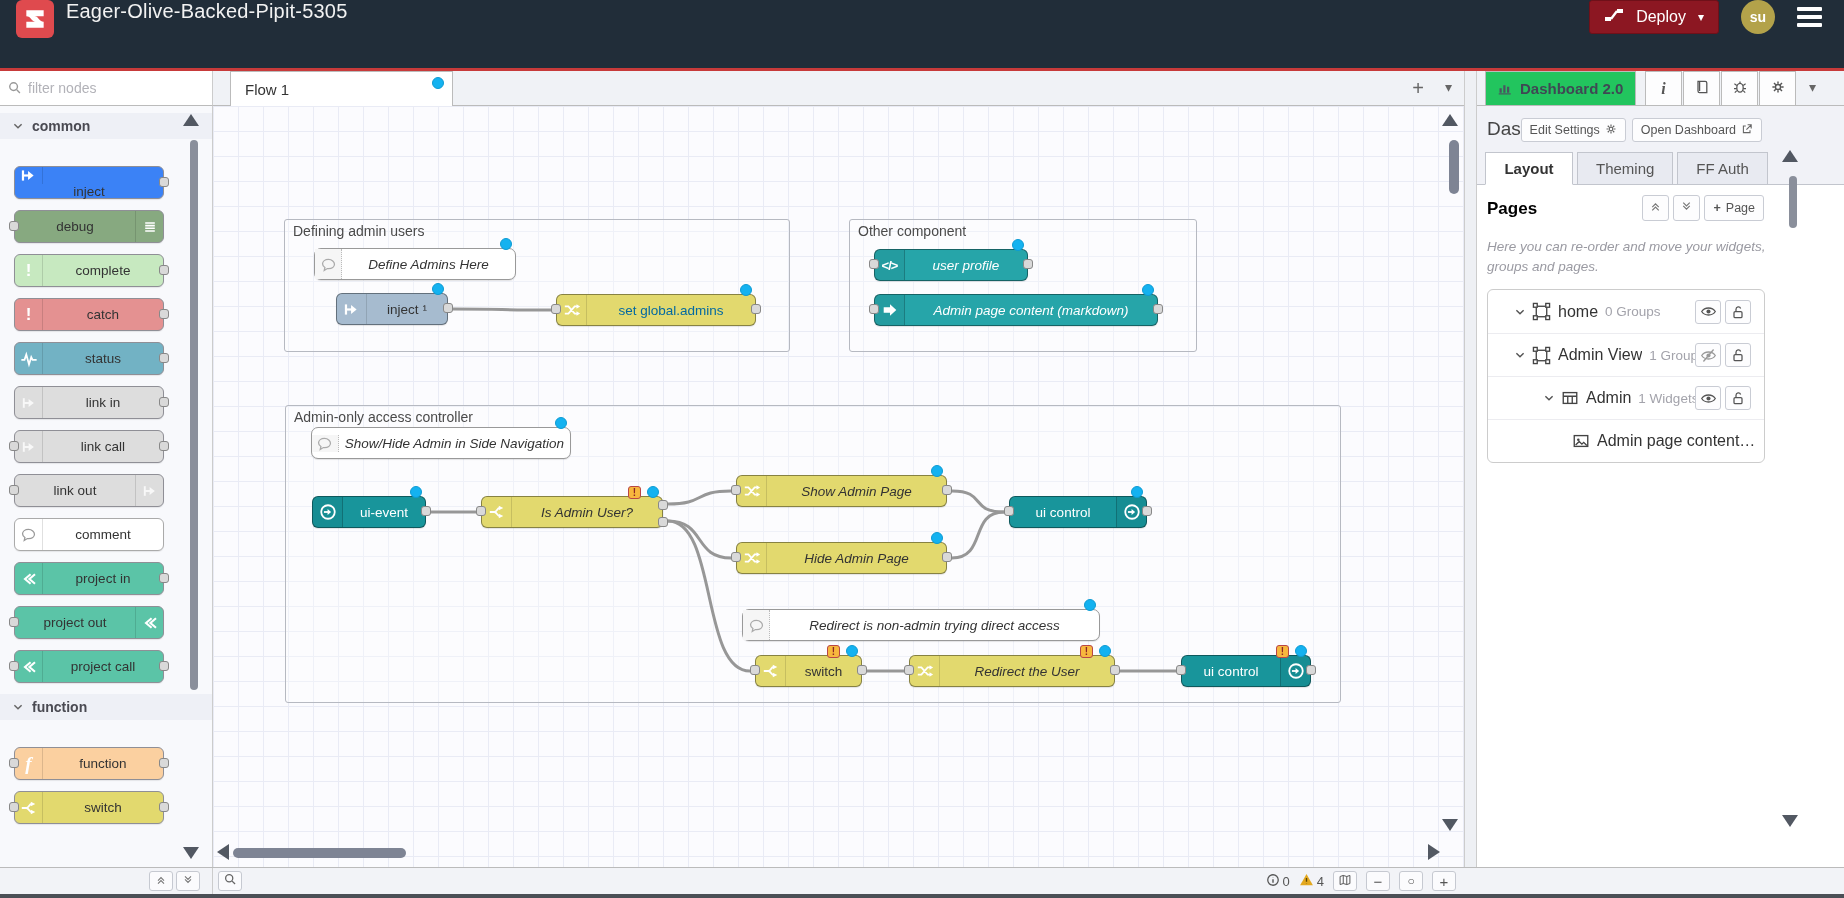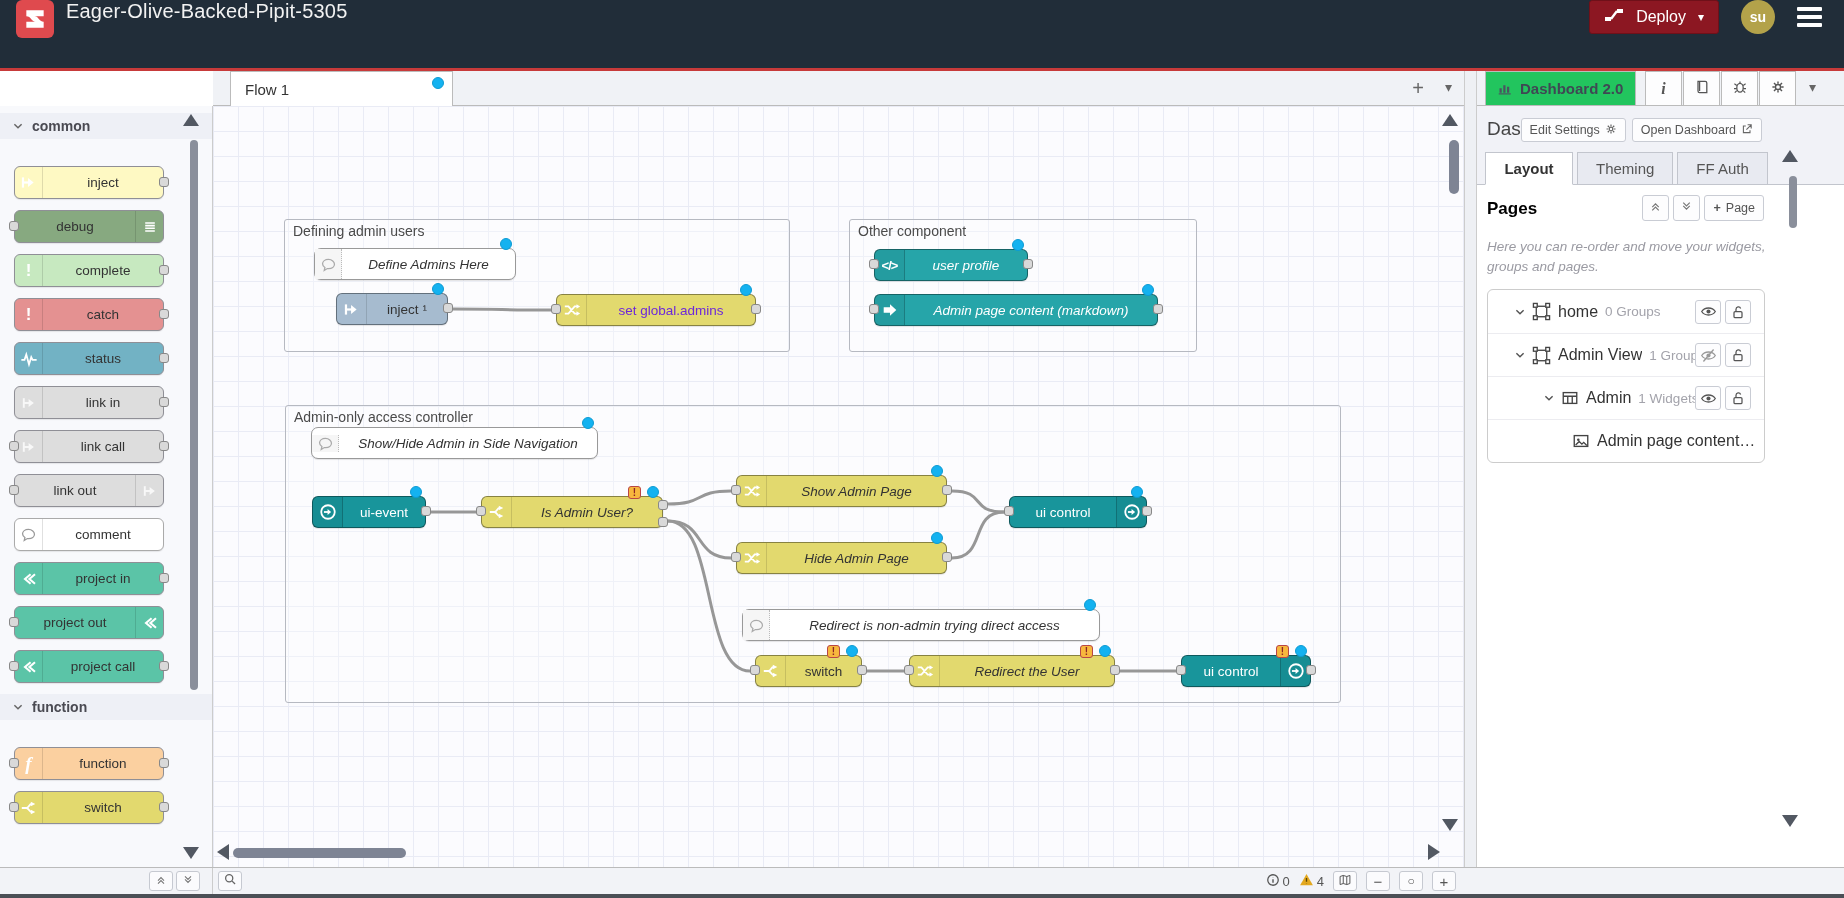--- a/index.html
+++ b/index.html
@@ -141,20 +141,27 @@
       <div id="avatar">su</div>
       <div id="burger">
           <div></div>
           <div></div>
           <div></div>
         </div>
     </div>
   </div>
   <div id="redline"></div>
 
+  <div id="pal-search" class="topband">
+    <svg width="14" height="14" viewBox="0 0 20 20">
+        <circle cx="8" cy="8" r="5.5" stroke="#999" stroke-width="2" fill="none"></circle>
+        <path d="M12.5 12.5 L17 17" stroke="#999" stroke-width="2"></path>
+      </svg>
+    <input placeholder="filter nodes" style="">
+  </div>
 
   <div id="tabbar" class="topband">
     <div id="flow-tab">
       <span>Flow 1</span>
       <span class="dot" style="right:8px;top:5px"></span>
     </div>
     <div id="tab-plus">+</div>
     <div id="tab-caret">▾</div>
   </div>
 
@@ -197,21 +204,21 @@
     <div id="pal-list">
         <div class="pal-cat">
           <span style="display:flex">
             <svg width="12" height="12" viewBox="0 0 20 20">
               <path d="M4 7l6 6 6-6" stroke="#666" stroke-width="2.4" fill="none"></path>
             </svg>
           </span>
           <span class="pal-cat-label">common</span>
         </div>
         <div class="pal-items">
-          <div class="pal-node" style="background: #fef9c3;">
+          <div class="pal-node" style="background: #3b82f6; flex-direction: column;">
             <div class="pn-icon l">
               <svg width="17" height="17" viewBox="0 0 20 20">
                 <path d="M3.5 4v12" stroke="#fff" stroke-width="2.6"></path>
                 <path d="M4 10h7.5" stroke="#fff" stroke-width="2.6"></path>
                 <path d="M9.5 4.8 16 10l-6.5 5.2z" fill="#fff"></path>
               </svg>
             </div>
             <span class="pn-label" style="color: rgb(51, 51, 51);">inject</span>
             <span class="port out"></span>
           </div>
@@ -399,21 +406,21 @@
           <span class="port out"></span>
           <div class="dot"></div>
         </div>
         <div class="fnode" style="left: 343px; top: 188px; width: 200px; background: rgb(226, 217, 110);">
           <div class="pn-icon l">
             <svg width="18" height="18" viewBox="0 0 20 20">
               <path d="M2 6h4l7 8h3M2 14h4l7-8h3" stroke="#fff" stroke-width="2" fill="none"></path>
               <path d="M15 3.5 19 6l-4 2.5zM15 11.5 19 14l-4 2.5z" fill="#fff"></path>
             </svg>
           </div>
-          <span class="pn-label" style="color: #6d28d9;">set global.admins</span>
+          <span class="pn-label" style="color: #0369a1;">set global.admins</span>
           <span class="port in"></span>
           <span class="port out"></span>
           <div class="dot"></div>
         </div>
         <div class="fnode teal" style="left: 661px; top: 143px; width: 154px; background: rgb(38, 165, 169);">
           <div class="pn-icon l">
             <span style="color:#fff;font-weight:bold;font-size:13px;letter-spacing:-1px">&lt;/&gt;</span>
           </div>
           <span class="pn-label italic" style="color: rgb(255, 255, 255);">user profile</span>
           <span class="port in"></span>
@@ -424,21 +431,21 @@
           <div class="pn-icon l">
             <svg width="18" height="18" viewBox="0 0 20 20">
               <path d="M3 7h7V3.5L17 10l-7 6.5V13H3z" fill="#fff"></path>
             </svg>
           </div>
           <span class="pn-label italic" style="color: rgb(255, 255, 255);">Admin page content (markdown)</span>
           <span class="port in"></span>
           <span class="port out"></span>
           <div class="dot"></div>
         </div>
-        <div class="fnode comment" style="left: 98px; top: 321px; width: 287px; align-items: center;">
+        <div class="fnode comment" style="left: 98px; top: 321px; width: 260px; align-items: center;">
           <div class="pn-icon l">
             <svg width="17" height="17" viewBox="0 0 20 20">
               <path d="M10 4c-4 0-7 2.3-7 5.2 0 1.8 1.1 3.3 2.8 4.3L5 17l3.6-2.2c.5.1.9.1 1.4.1 4 0 7-2.3 7-5.2S14 4 10 4z" stroke="#aaa" stroke-width="1.5" fill="none"></path>
             </svg>
           </div>
           <span class="pn-label italic" style="color: rgb(51, 51, 51);">Show/Hide Admin in Side Navigation</span>
           <div class="dot"></div>
         </div>
         <div class="fnode teal" style="left: 99px; top: 390px; width: 114px; background: rgb(24, 149, 155);">
           <div class="pn-icon l">

